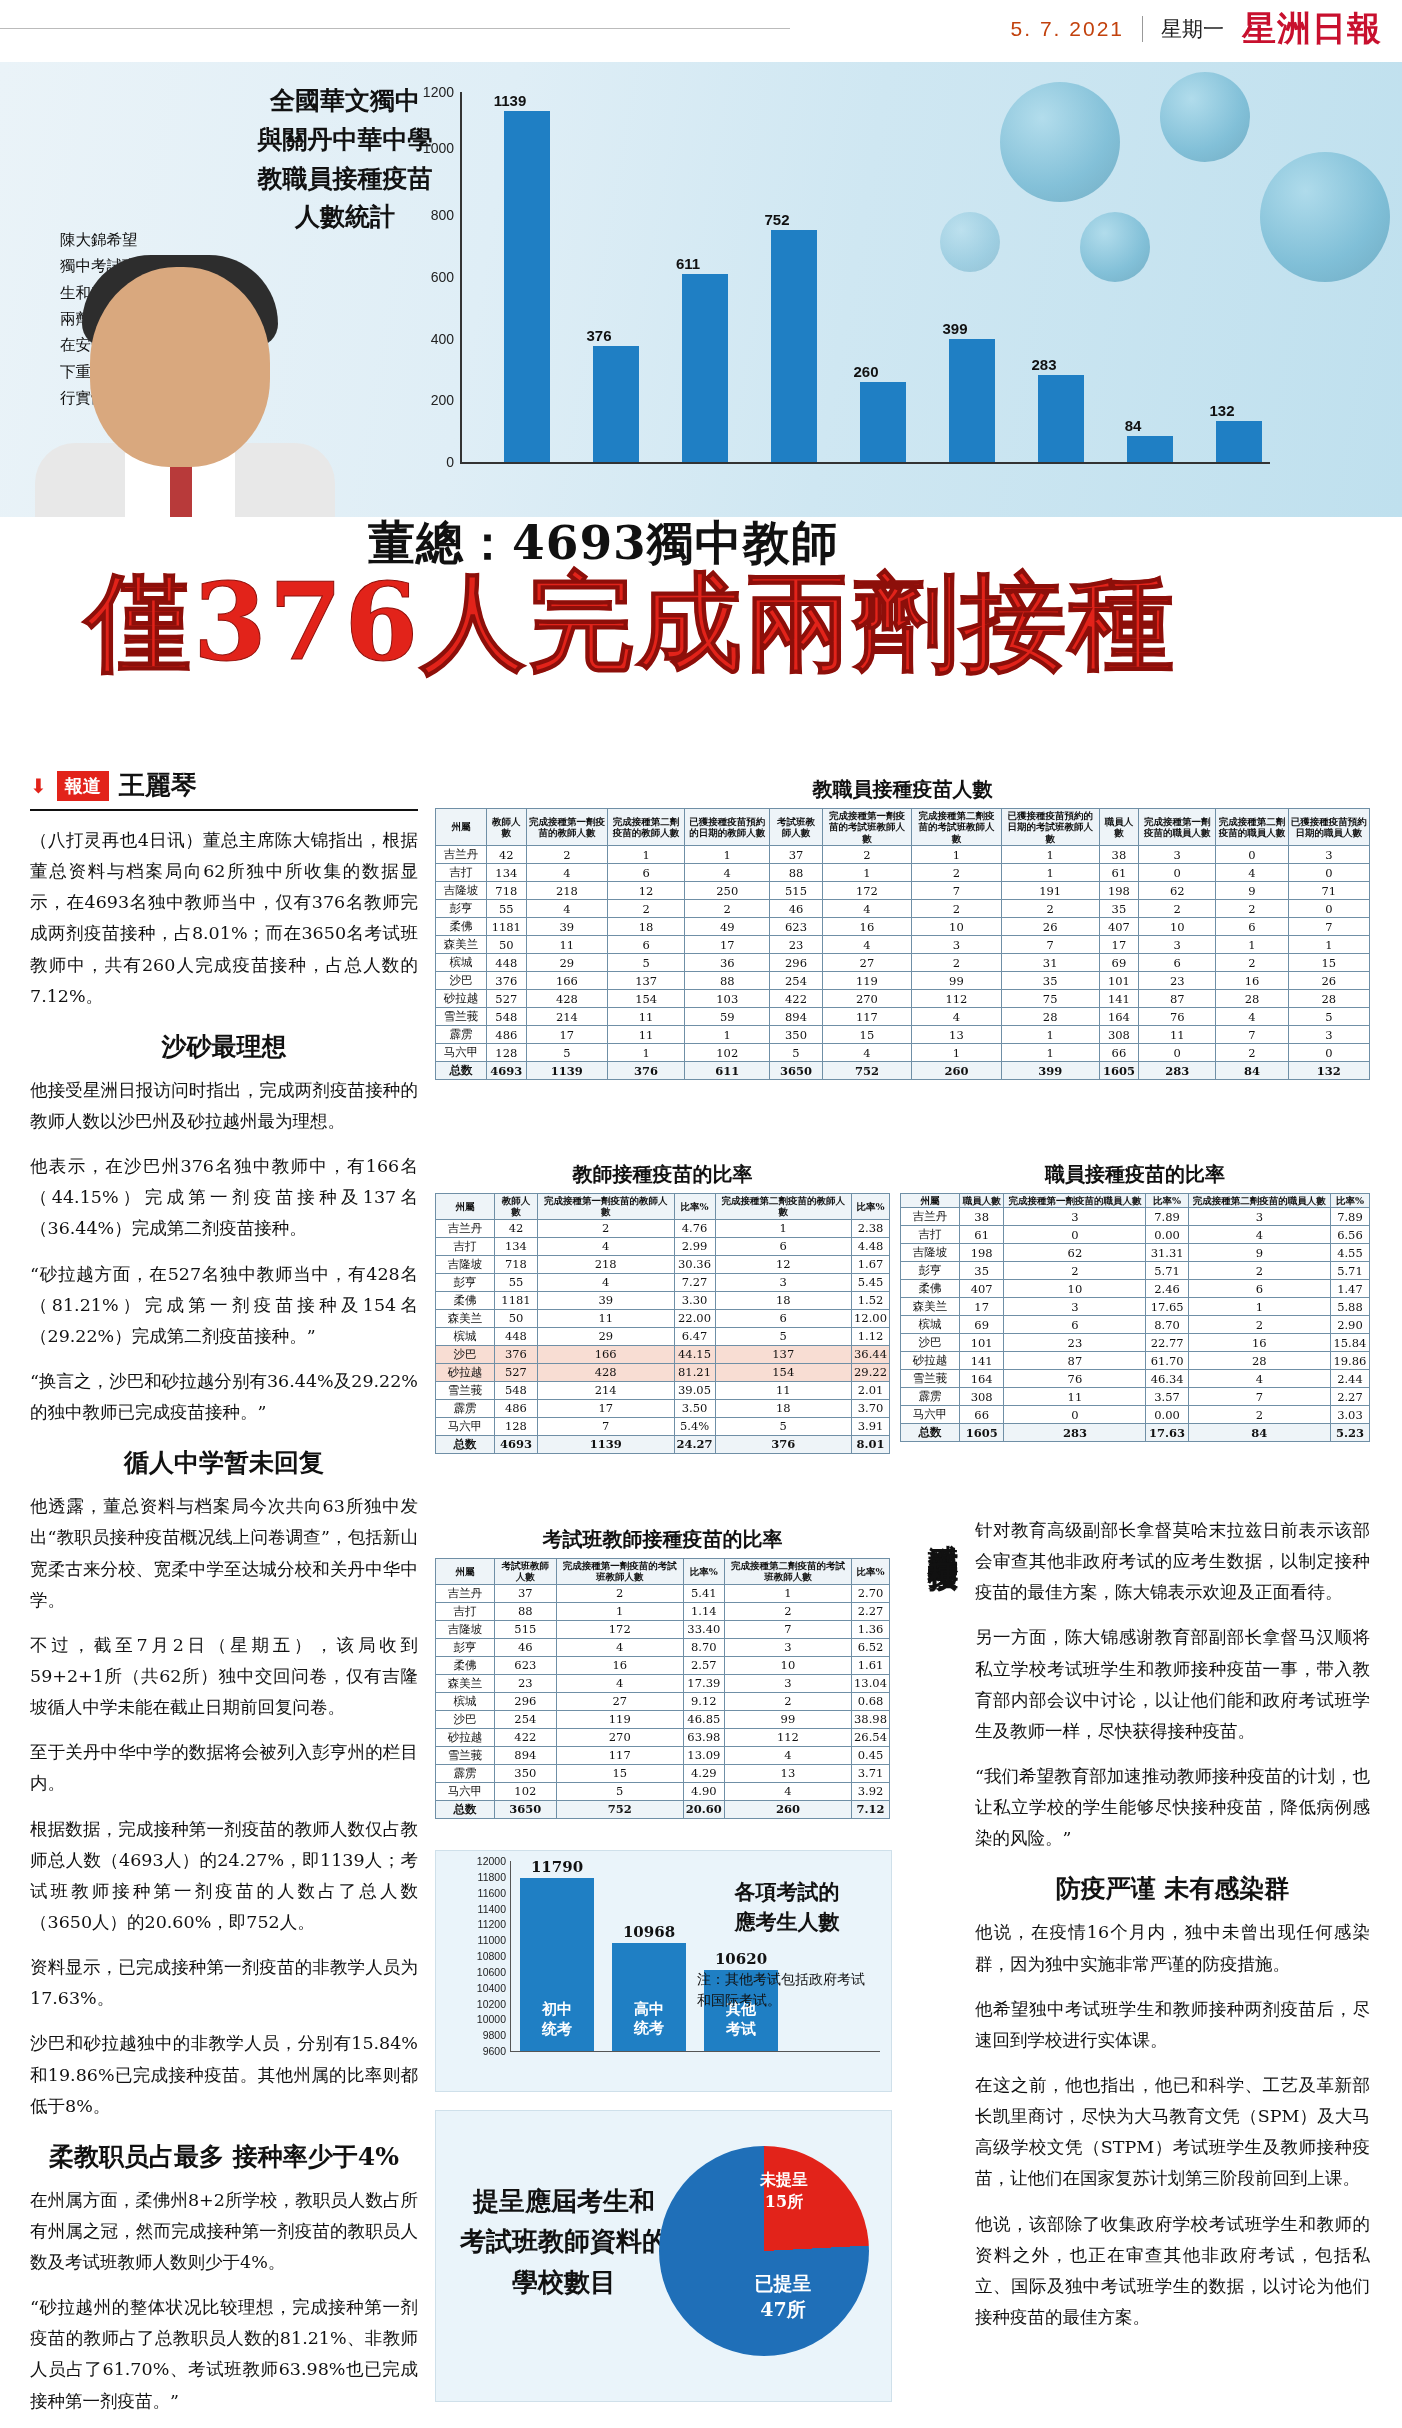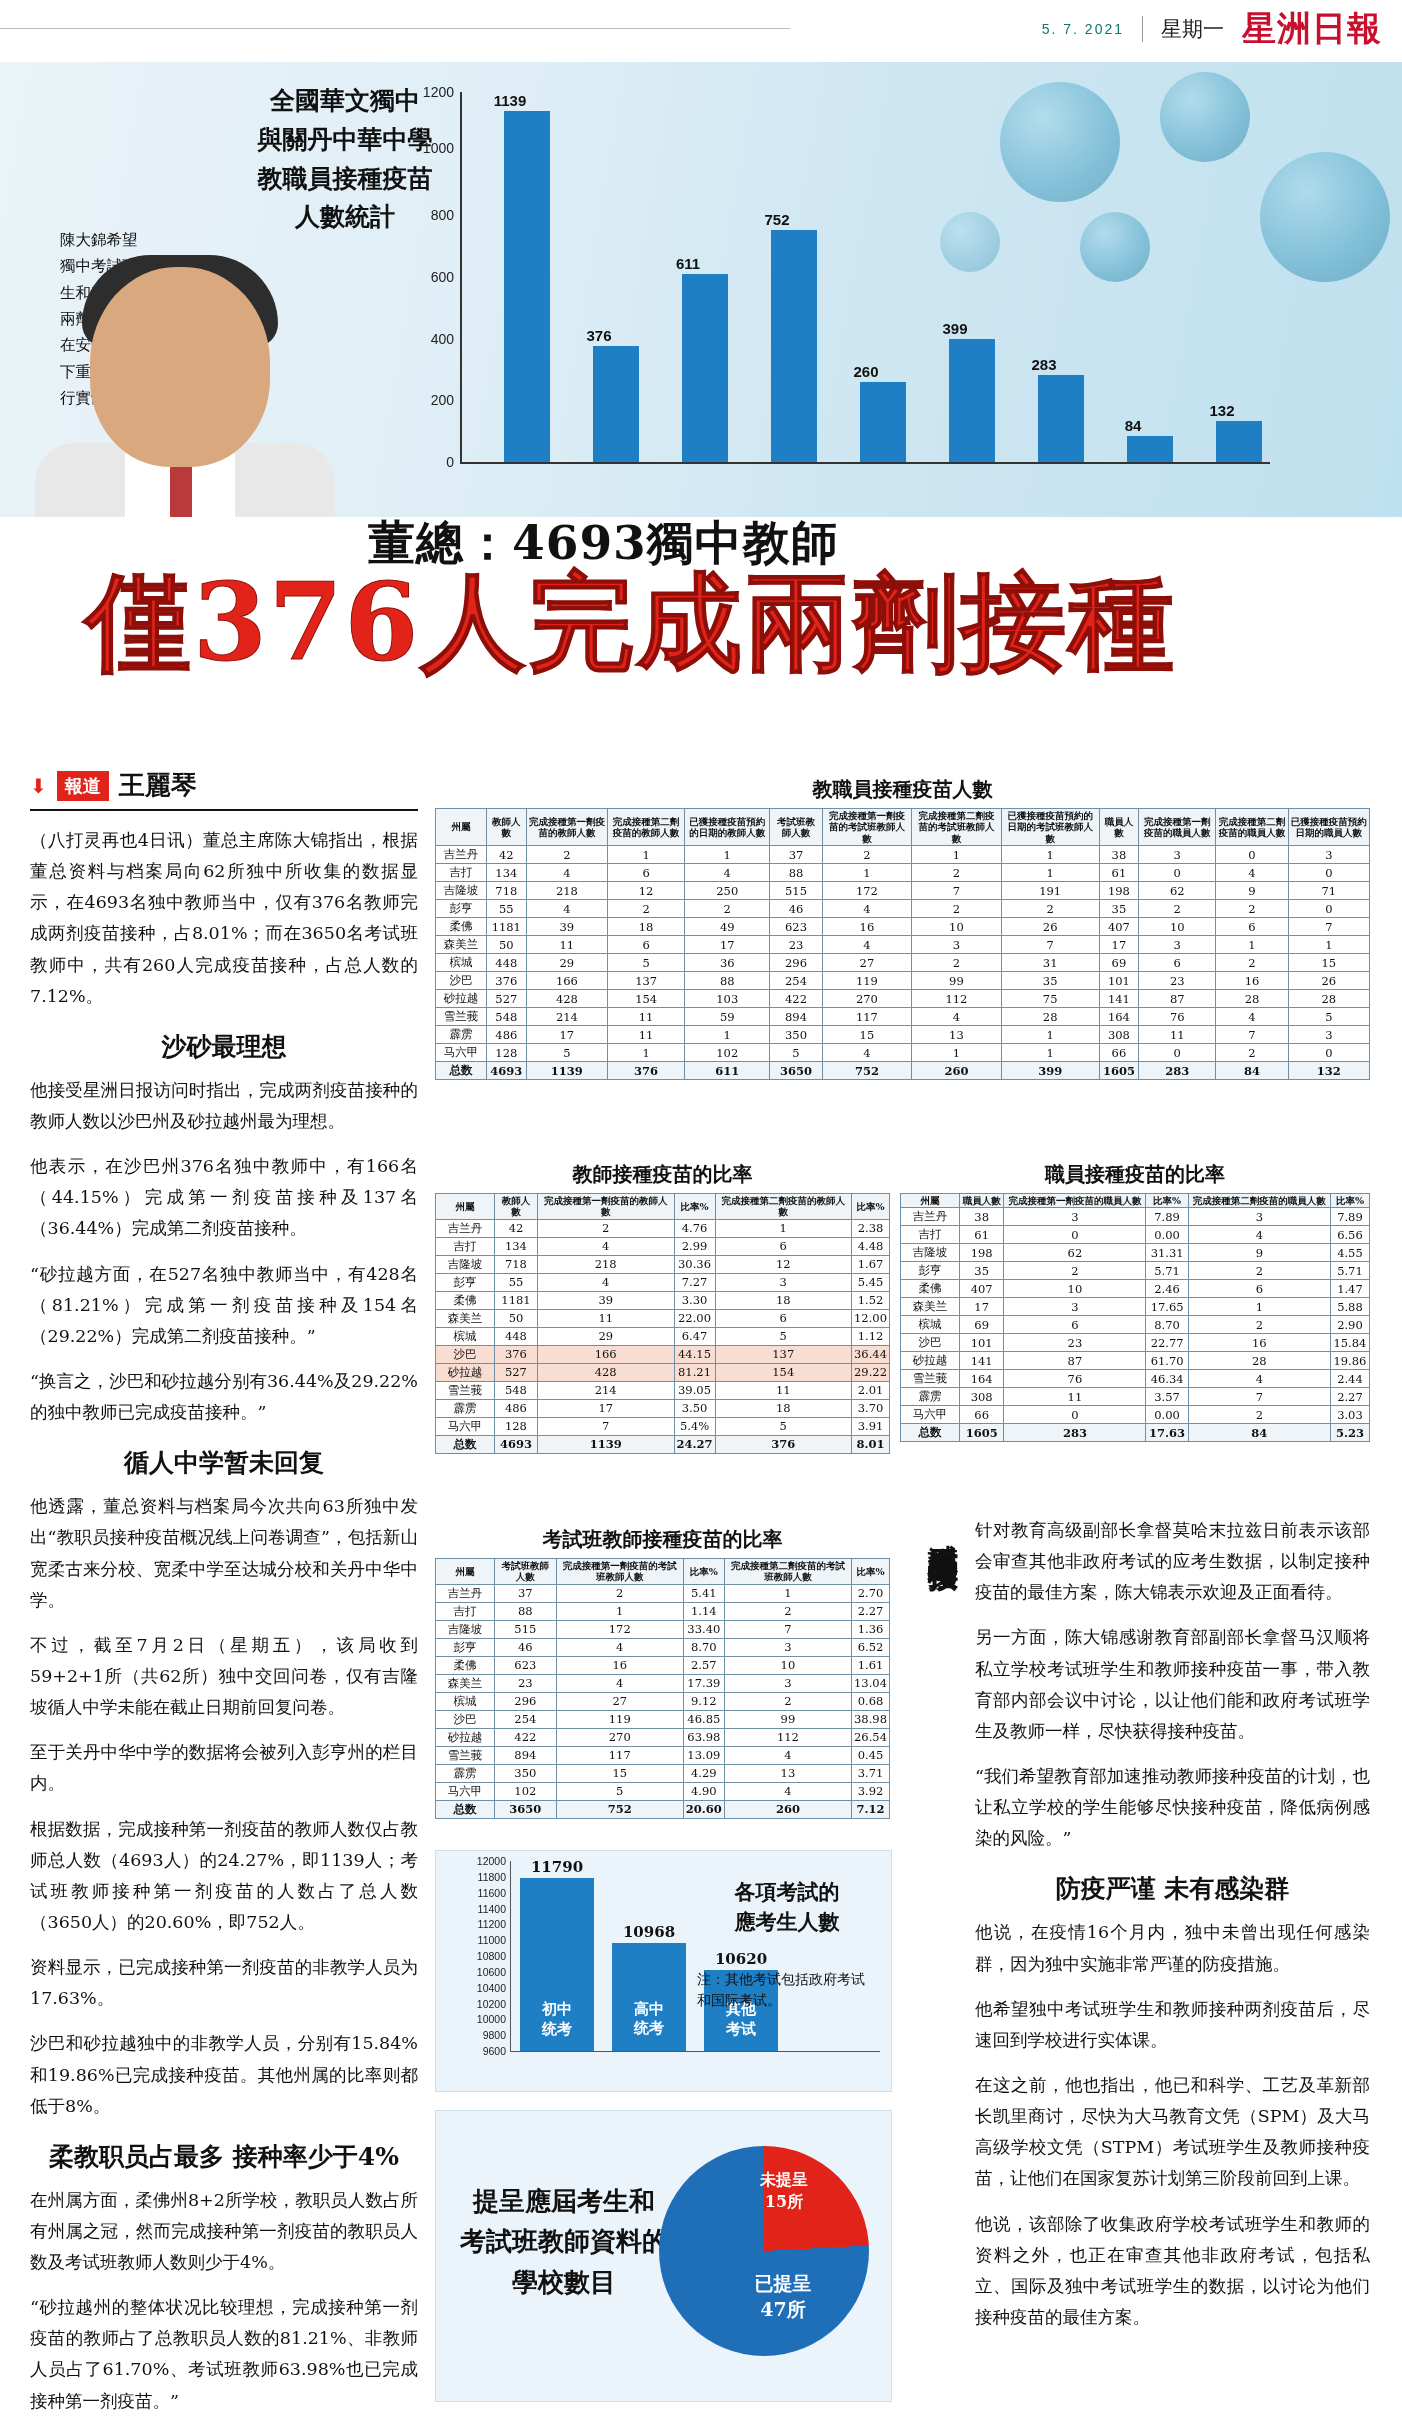--- a/index.html
+++ b/index.html
@@ -2,21 +2,21 @@
 <html><head>
 <meta charset="utf-8">
 <style>
   html,body{margin:0;padding:0;background:#fff;}
   body{width:1402px;font-family:"Liberation Sans","DejaVu Sans",sans-serif;color:#111;}
   .page{position:relative;width:1402px;height:2428px;overflow:hidden;background:#fff;}
 
   
   .masthead{position:absolute;left:0;top:0;width:1402px;height:62px;border-bottom:3px solid #c00;}
   .mast-inner{display:flex;align-items:center;justify-content:flex-end;height:58px;padding-right:20px;gap:18px;}
-  .mast-date{font-size:14px;letter-spacing:2px;color:#0f766e;}
+  .mast-date{font-size:21px;letter-spacing:2px;color:#c2410c;}
   .mast-sep{width:1px;height:26px;background:#999;}
   .mast-day{font-size:21px;color:#222;}
   .mast-logo{font-size:34px;font-weight:bold;color:#c8102e;letter-spacing:1px;font-family:"DejaVu Serif",serif;}
   .mast-rule-left{position:absolute;left:0;top:28px;width:790px;height:1px;background:#bbb;}
 
   
   .topband{position:absolute;left:0;top:62px;width:1402px;height:455px;
     background:linear-gradient(100deg,#eaf3f8 0%,#dfeef6 35%,#cfe7f2 60%,#bfe0ee 100%);
     overflow:hidden;}
   .virus{position:absolute;border-radius:50%;background:radial-gradient(circle at 35% 30%,#9fd6e8,#4aa3c4 60%,#2e7f9e);opacity:.55;}

